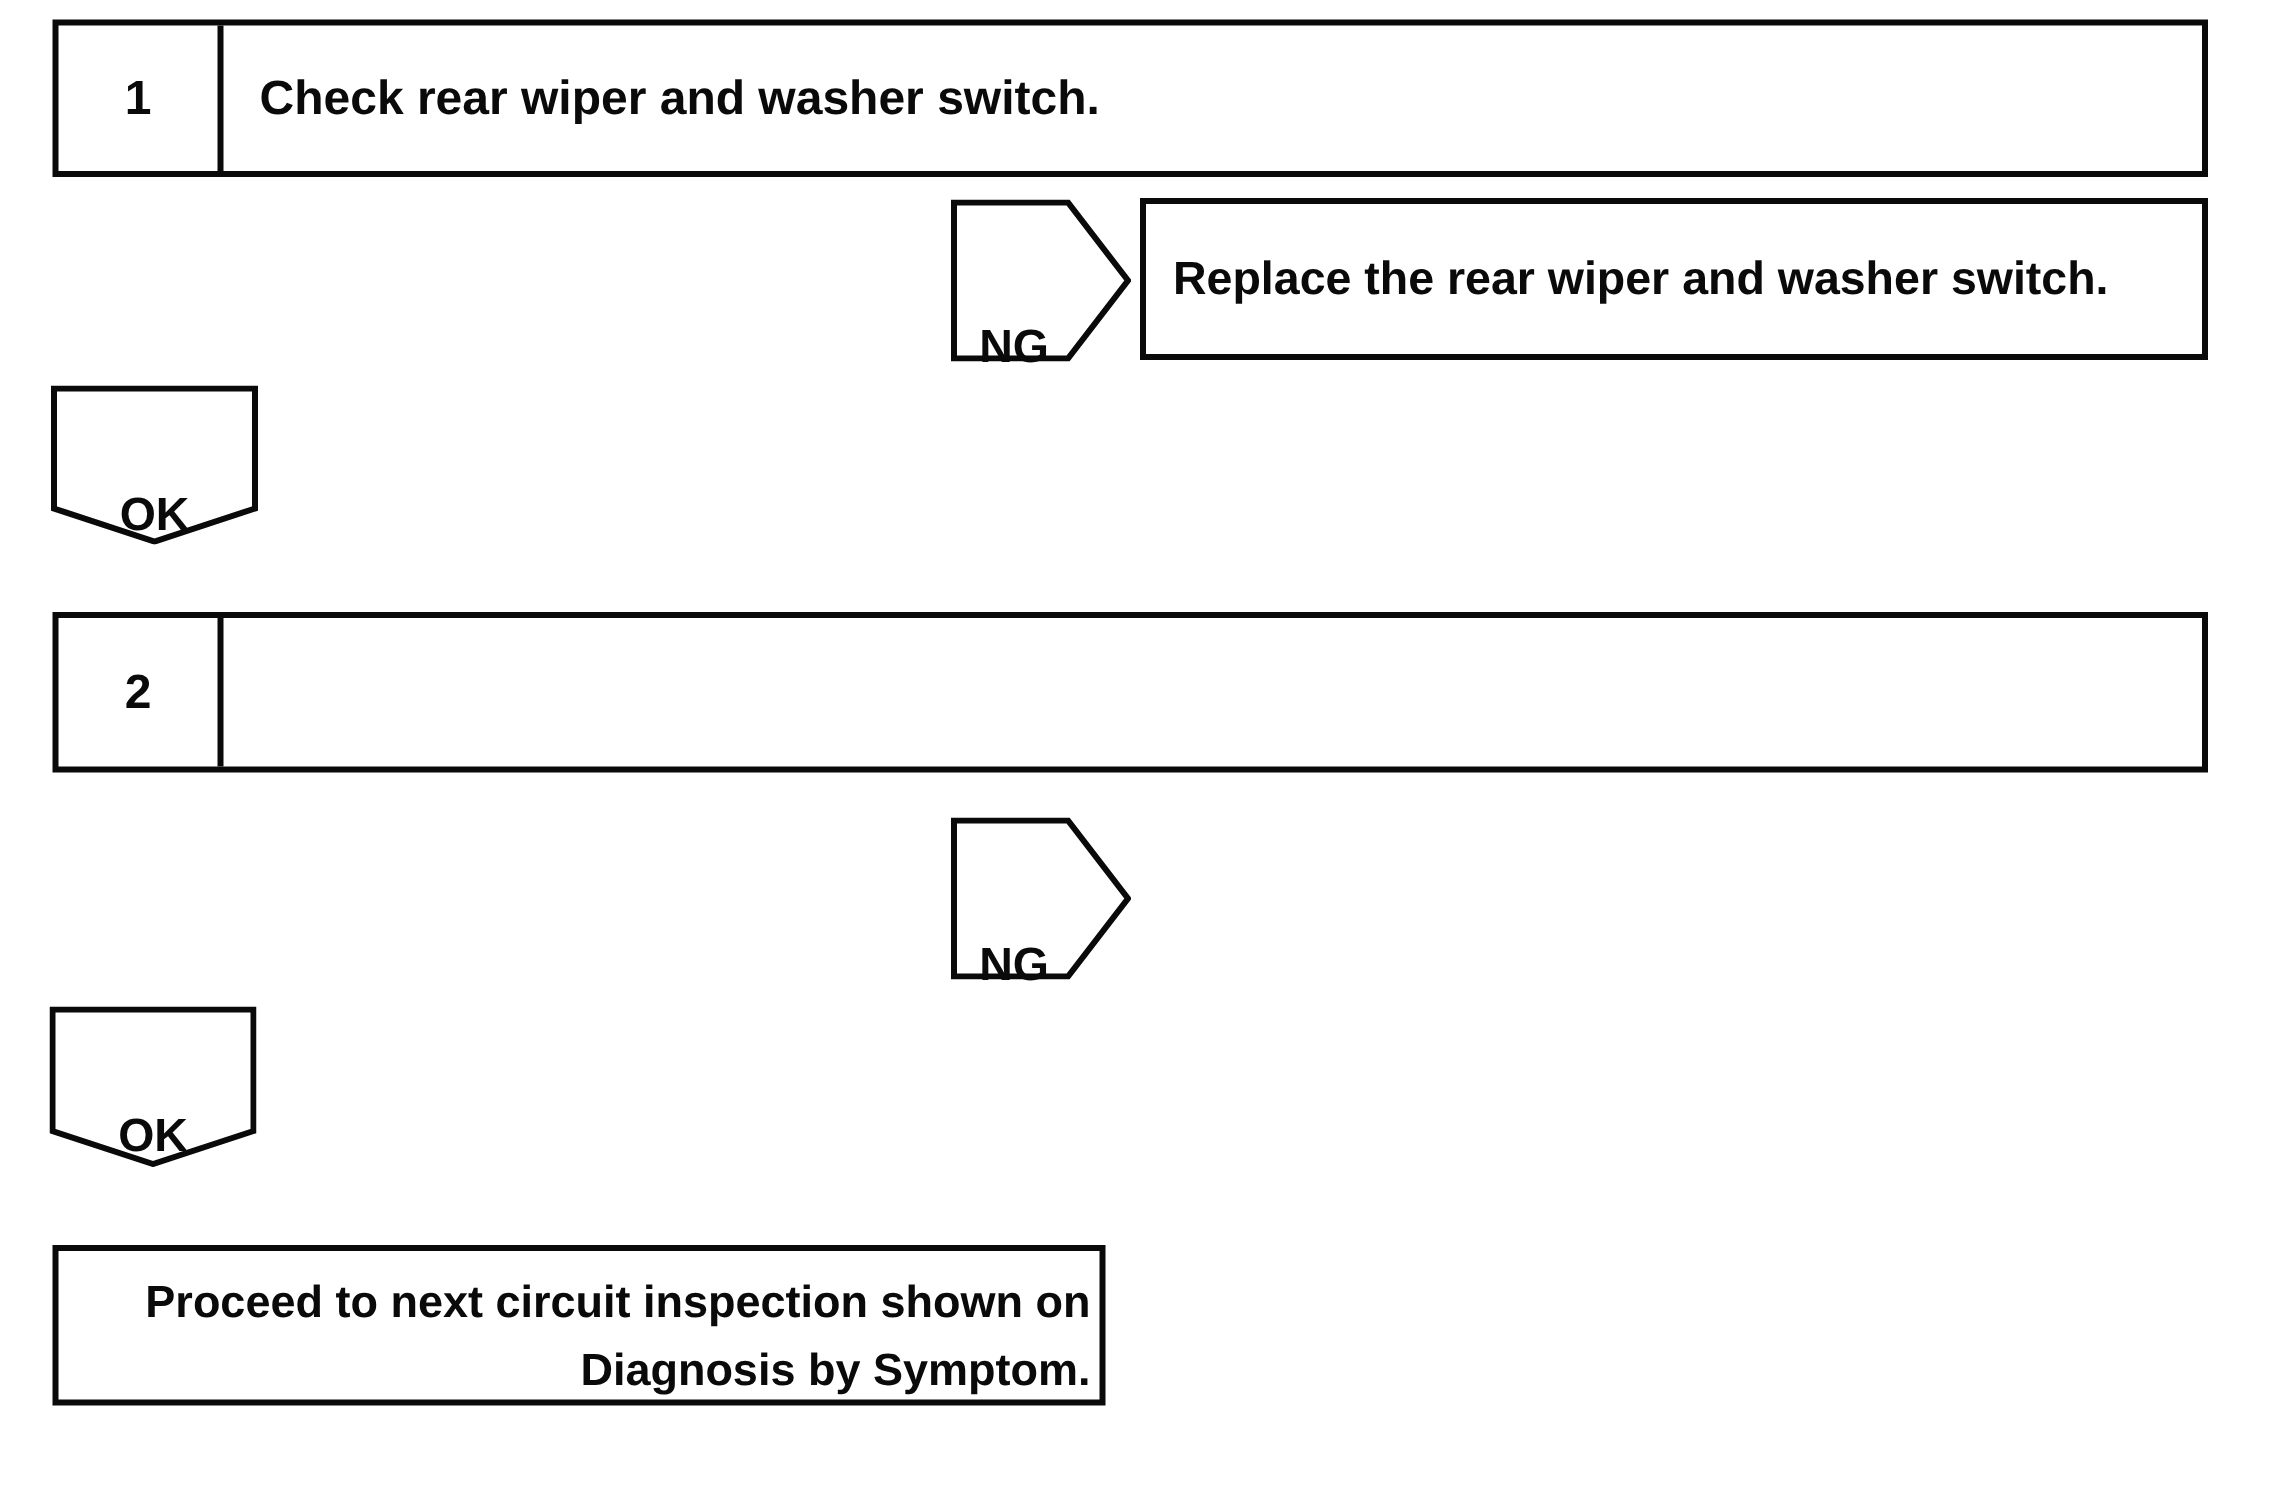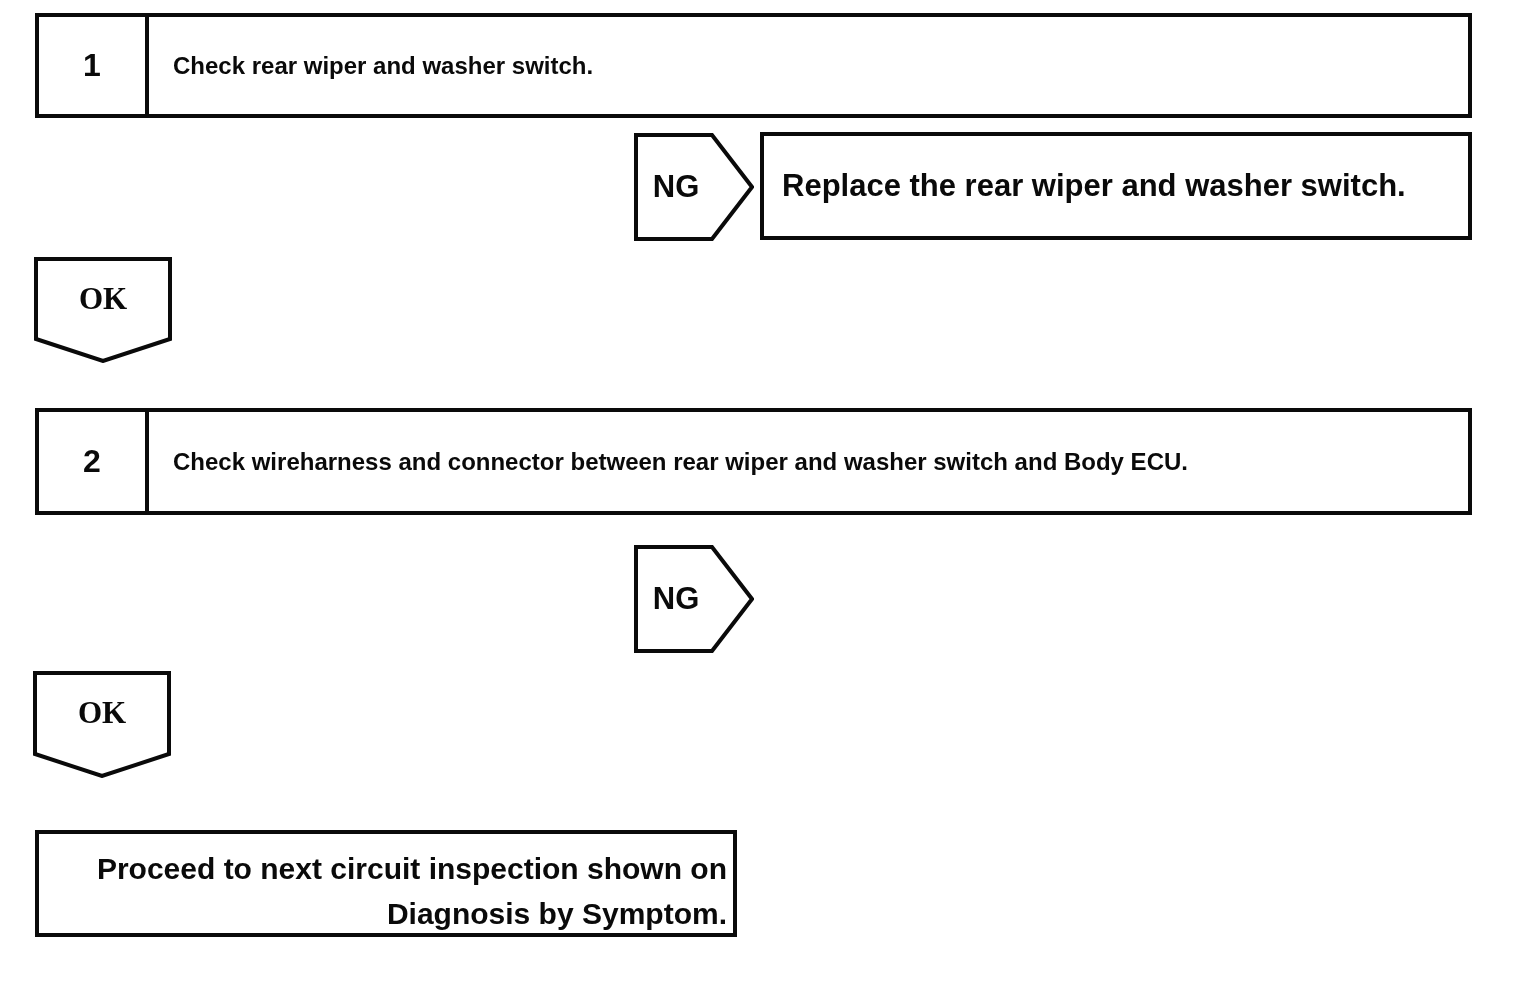--- a/index.html
+++ b/index.html
@@ -24,40 +24,41 @@
     width:110px;
     border-right:4px solid var(--ink);
     display:flex; align-items:center; justify-content:center;
     font-size:32px;
     flex-shrink:0;
   }
   .step-text {
     flex:1;
     display:flex; flex-direction:column; justify-content:center;
     padding:4px 60px 4px 24px;
-    font-size:24px;
+    font-size:32px;
     line-height:1.4;
   }
   .action-box {
     border:4px solid var(--ink);
     background:var(--paper);
     display:flex; align-items:center;
     padding:4px 10px 4px 18px;
     font-size:31px;
     white-space:nowrap;
   }
   .arrow { position:absolute; }
   .arrow svg { position:absolute; left:0; top:0; display:block; }
   .arrow .lbl {
     position:absolute;
     font-size:31px;
     color:var(--ink);
+    margin-top:44px;
   }
   .ng-lbl { left:0; width:84px; top:0; height:108px; display:flex; align-items:center; justify-content:center; }
-  .ok-lbl { left:0; width:138px; top:0; height:84px; display:flex; align-items:center; justify-content:center;font-family:Liberation Serif, serif; }
+  .ok-lbl { left:0; width:138px; top:0; height:84px; display:flex; align-items:center; justify-content:center; }
   .result-box {
     border:4px solid var(--ink);
     background:var(--paper);
     padding:12px 6px 4px 28px;
     font-size:30px;
     line-height:1.5;
     text-align:right;
   }
 </style>
 </head>
@@ -83,21 +84,20 @@
 
   <div class="arrow" style="left:34px; top:257px; width:138px; height:106px;">
     <svg width="138" height="106" viewBox="0 0 138 106">
       <polygon points="2,2 136,2 136,82 69,104 2,82" fill="none" stroke="currentColor" stroke-width="4"></polygon>
     </svg>
     <span class="lbl ok-lbl">OK</span>
   </div>
 
   <div class="abs step-box" style="left:35px; top:408px; width:1437px; height:107px;">
     <div class="step-num">2</div>
-    <div class="step-text">Check wireharness and connector between rear wiper and washer switch and Body ECU.</div>
   </div>
 
   <div class="arrow" style="left:634px; top:545px; width:120px; height:108px;">
     <svg width="120" height="108" viewBox="0 0 120 108">
       <polygon points="2,2 78,2 118,54 78,106 2,106" fill="none" stroke="currentColor" stroke-width="4"></polygon>
     </svg>
     <span class="lbl ng-lbl">NG</span>
   </div>
 
 

